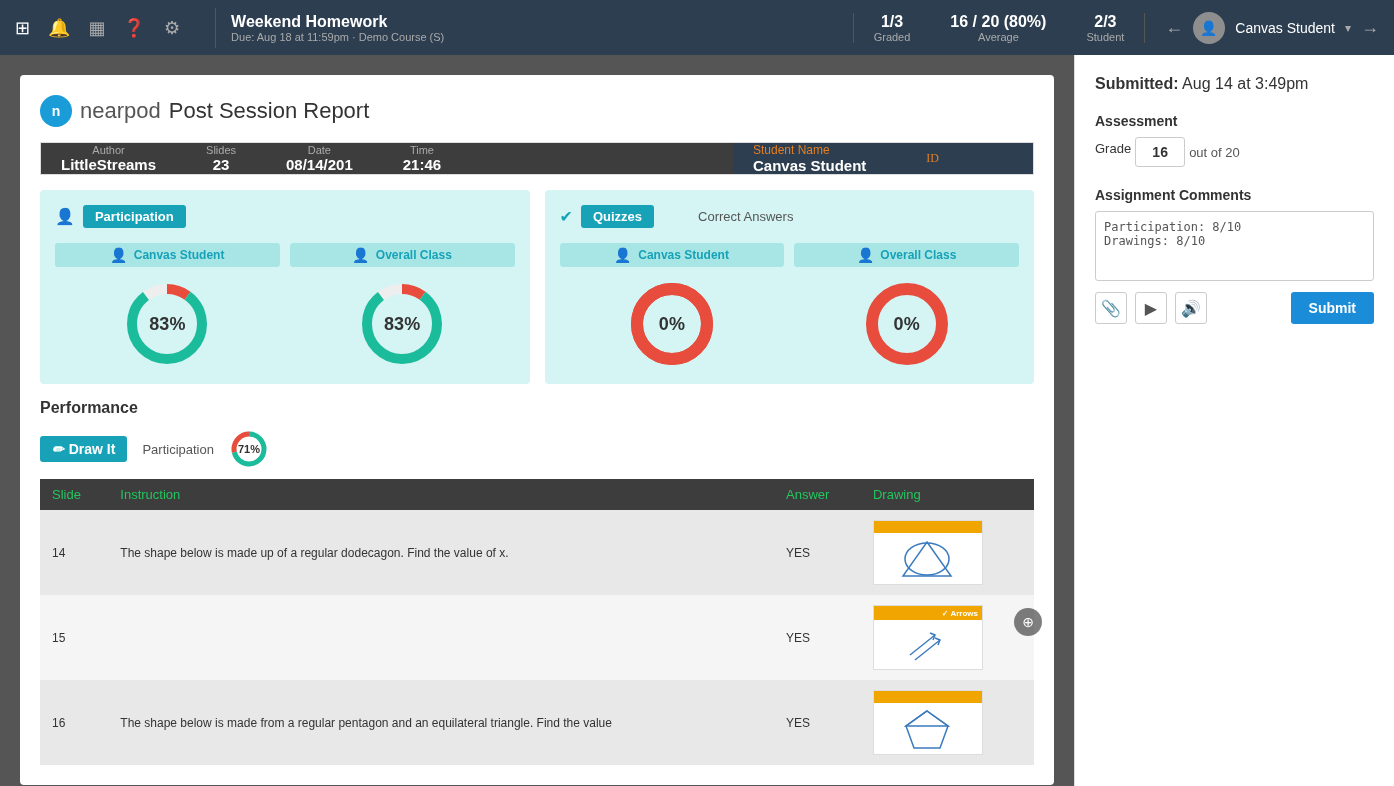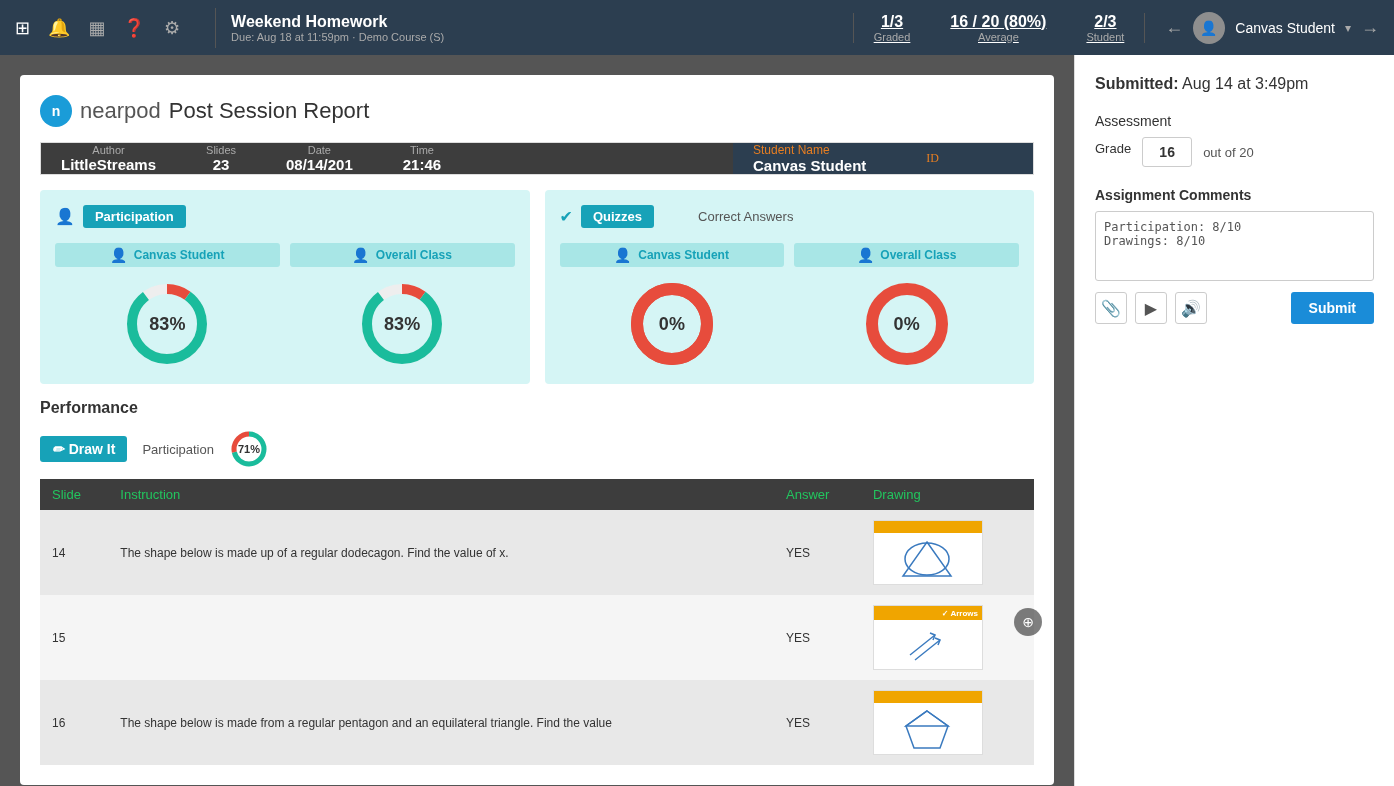--- a/index.html
+++ b/index.html
@@ -15,21 +15,21 @@
       color: white;
       flex-shrink: 0;
     }
     .nav-icons { display: flex; gap: 18px; align-items: center; margin-right: 20px; }
     .nav-icon { color: #aaa; font-size: 18px; cursor: pointer; }
     .nav-icon.active { color: white; }
     .nav-divider { width: 1px; height: 40px; background: #555; margin: 0 15px; }
     .nav-title { flex: 1; }
     .nav-title h2 { font-size: 16px; font-weight: bold; color: white; }
     .nav-title p { font-size: 11px; color: #aaa; }
-    .nav-stats { display: flex; gap: 40px; align-items: center; padding: 0 20px; border-left: 1px solid #555; border-right: 1px solid #555; text-decoration: underline; }
+    .nav-stats { display: flex; gap: 40px; align-items: center; padding: 0 20px; border-left: 1px solid #555; border-right: 1px solid #555; }
     .nav-stat { text-align: center; }
     .nav-stat .value { font-size: 16px; font-weight: bold; color: white; }
     .nav-stat .label { font-size: 11px; color: #aaa; }
     .nav-right { display: flex; align-items: center; gap: 10px; padding-left: 20px; }
     .nav-arrow { color: #aaa; font-size: 18px; cursor: pointer; }
     .avatar { width: 32px; height: 32px; border-radius: 50%; background: #8e8e8e; display: flex; align-items: center; justify-content: center; color: white; font-size: 14px; }
     .student-name { color: white; font-size: 14px; }
     .chevron-down { color: #aaa; font-size: 12px; cursor: pointer; }
 
     
@@ -157,22 +157,22 @@
     .draw-table tbody td { padding: 10px 12px; font-size: 12px; color: #333; vertical-align: middle; }
     .answer-yes { color: #333; }
 
     
     .right-panel {
       width: 320px; background: white; border-left: 1px solid #ddd;
       padding: 20px; flex-shrink: 0; overflow-y: auto;
     }
     .submitted-line { font-size: 16px; color: #333; margin-bottom: 20px; }
     .submitted-line strong { font-weight: bold; }
-    .section-label { font-size: 14px; font-weight: normal; color: #333; margin-bottom: 8px; }
-    .grade-row { display: flex; align-items: center; gap: 11px; margin-bottom: 20px; }
+    .section-label { font-size: 14px; font-weight: bold; color: #333; margin-bottom: 8px; }
+    .grade-row { display: flex; align-items: center; gap: 4px; margin-bottom: 20px; }
     .grade-input {
       width: 50px; height: 30px; border: 1px solid #ccc; border-radius: 3px;
       text-align: center; font-size: 14px; font-weight: bold; color: #333;
     }
     .out-of { font-size: 13px; color: #555; }
     .comments-label { font-size: 14px; font-weight: bold; color: #333; margin-bottom: 8px; }
     .comments-textarea {
       width: 100%; height: 70px; border: 1px solid #ccc; border-radius: 3px;
       padding: 8px; font-size: 12px; color: #555; resize: none;
     }

